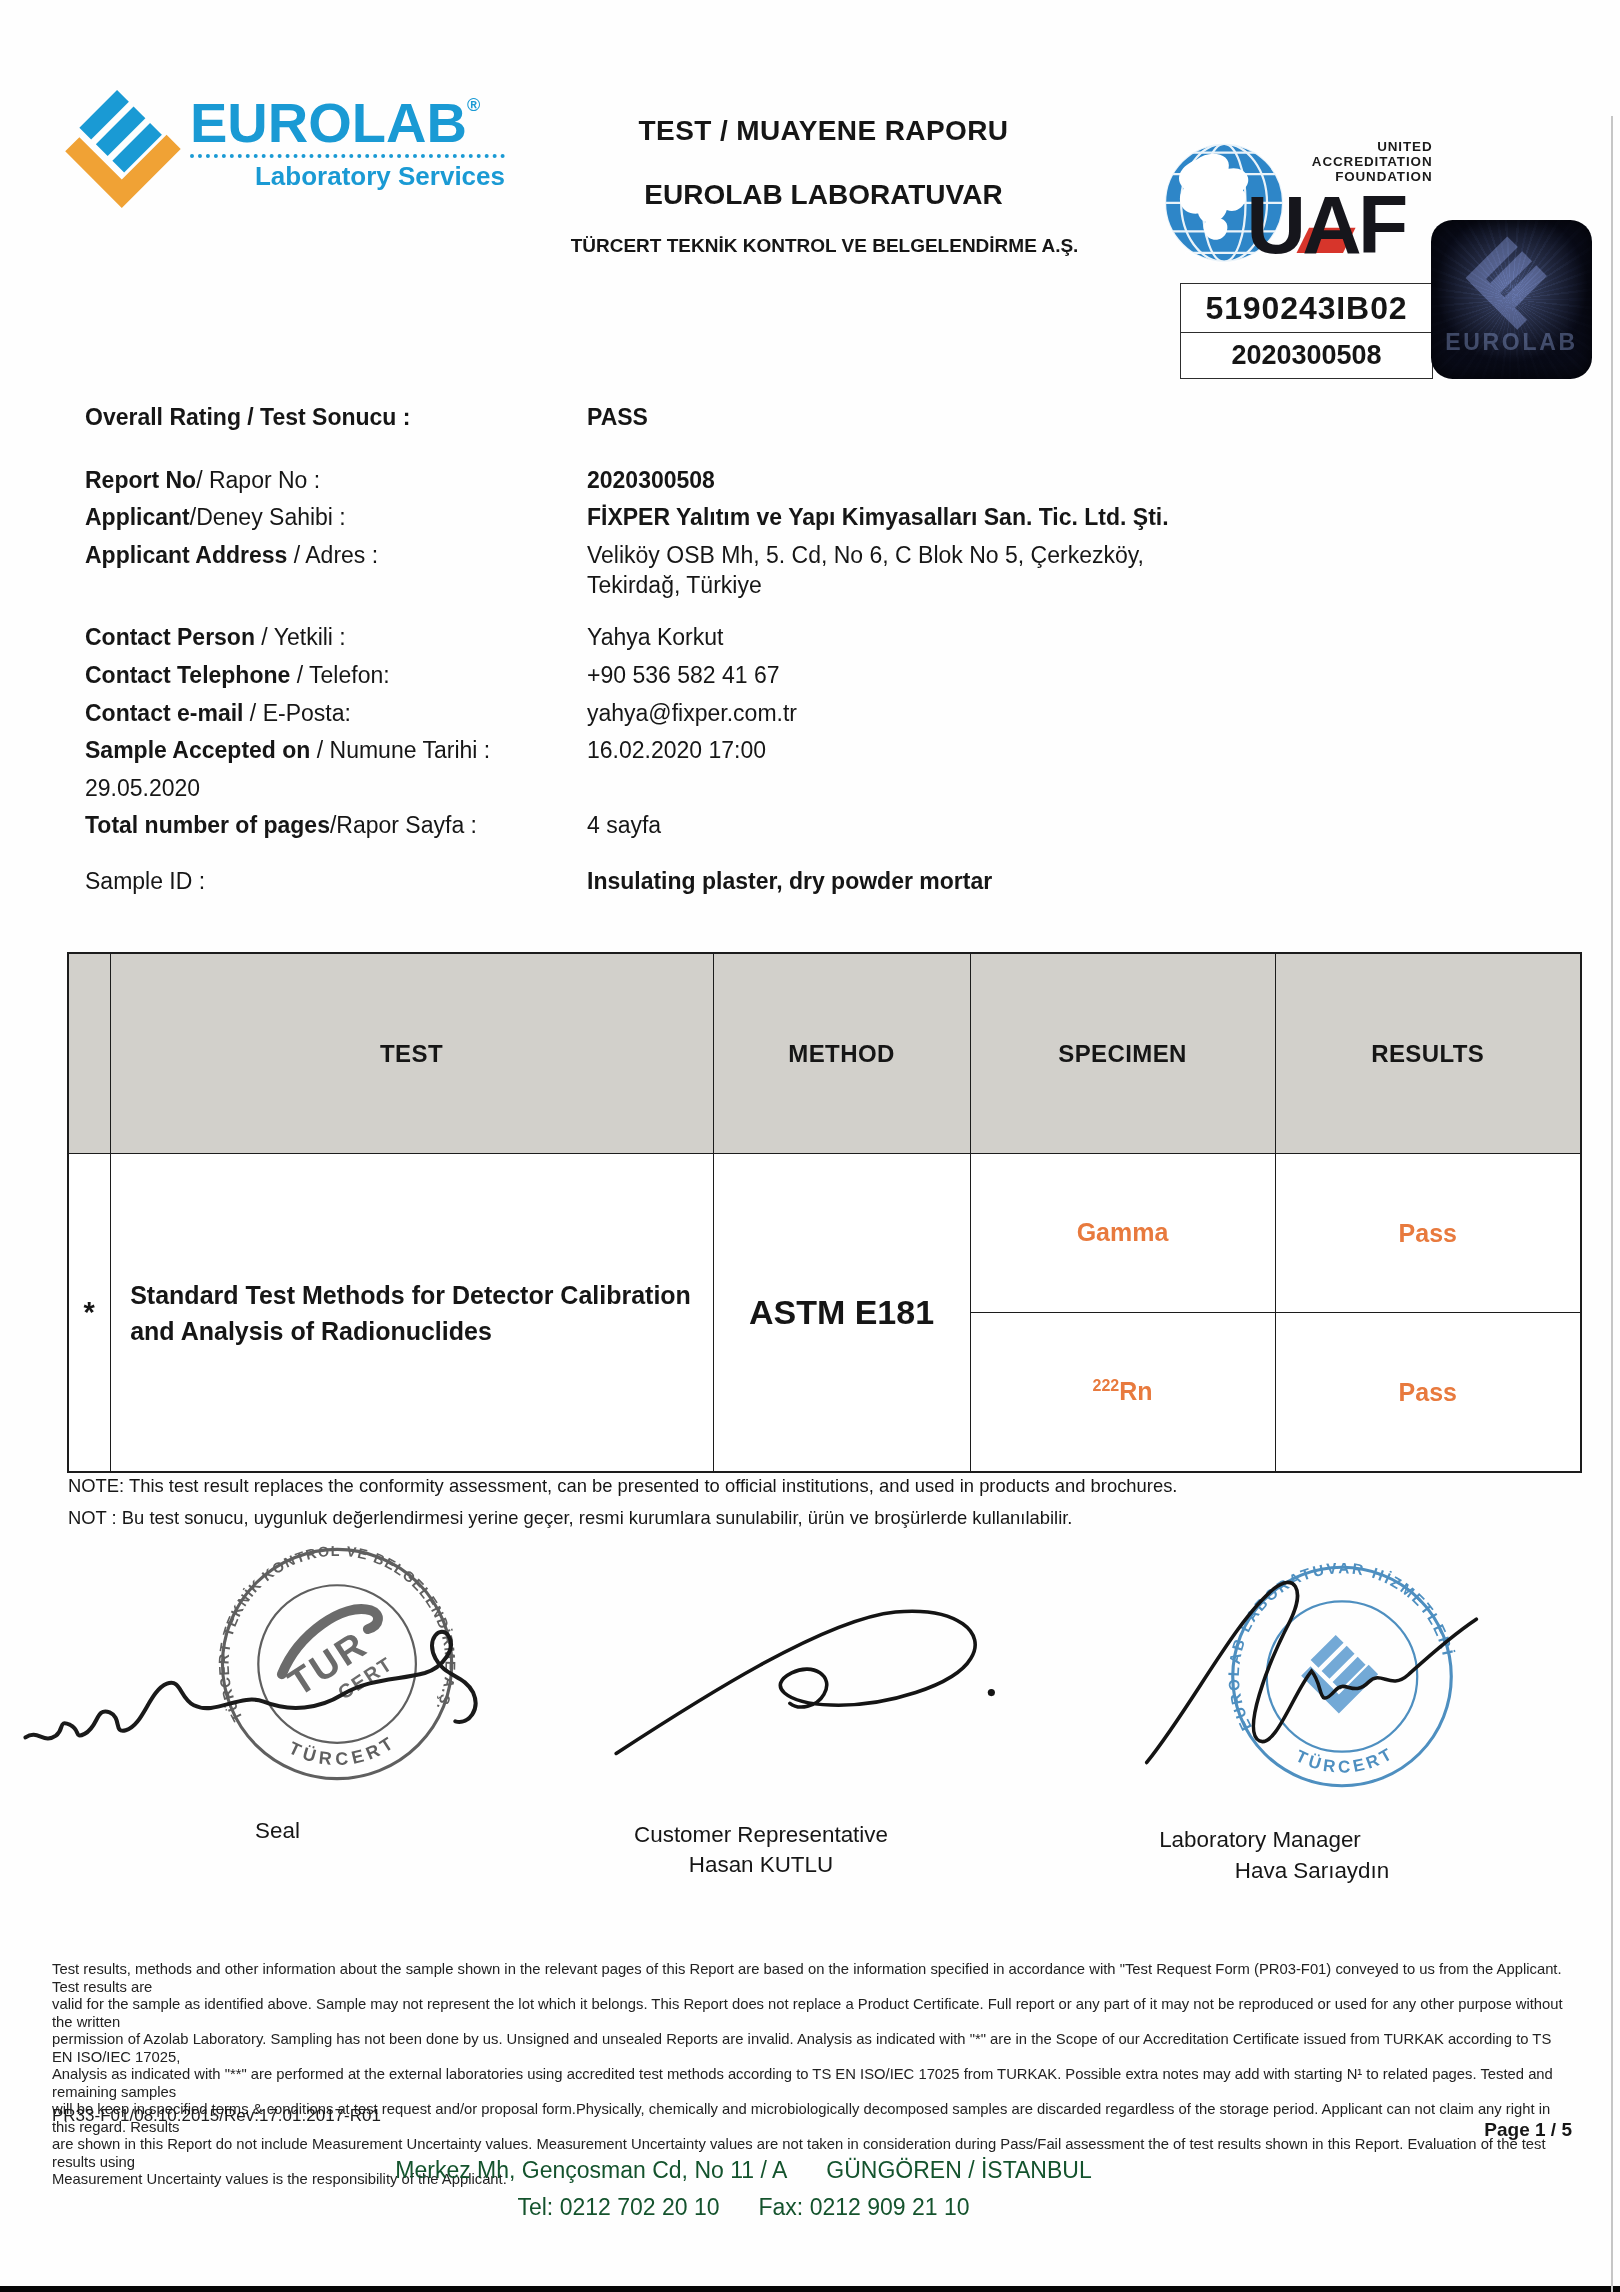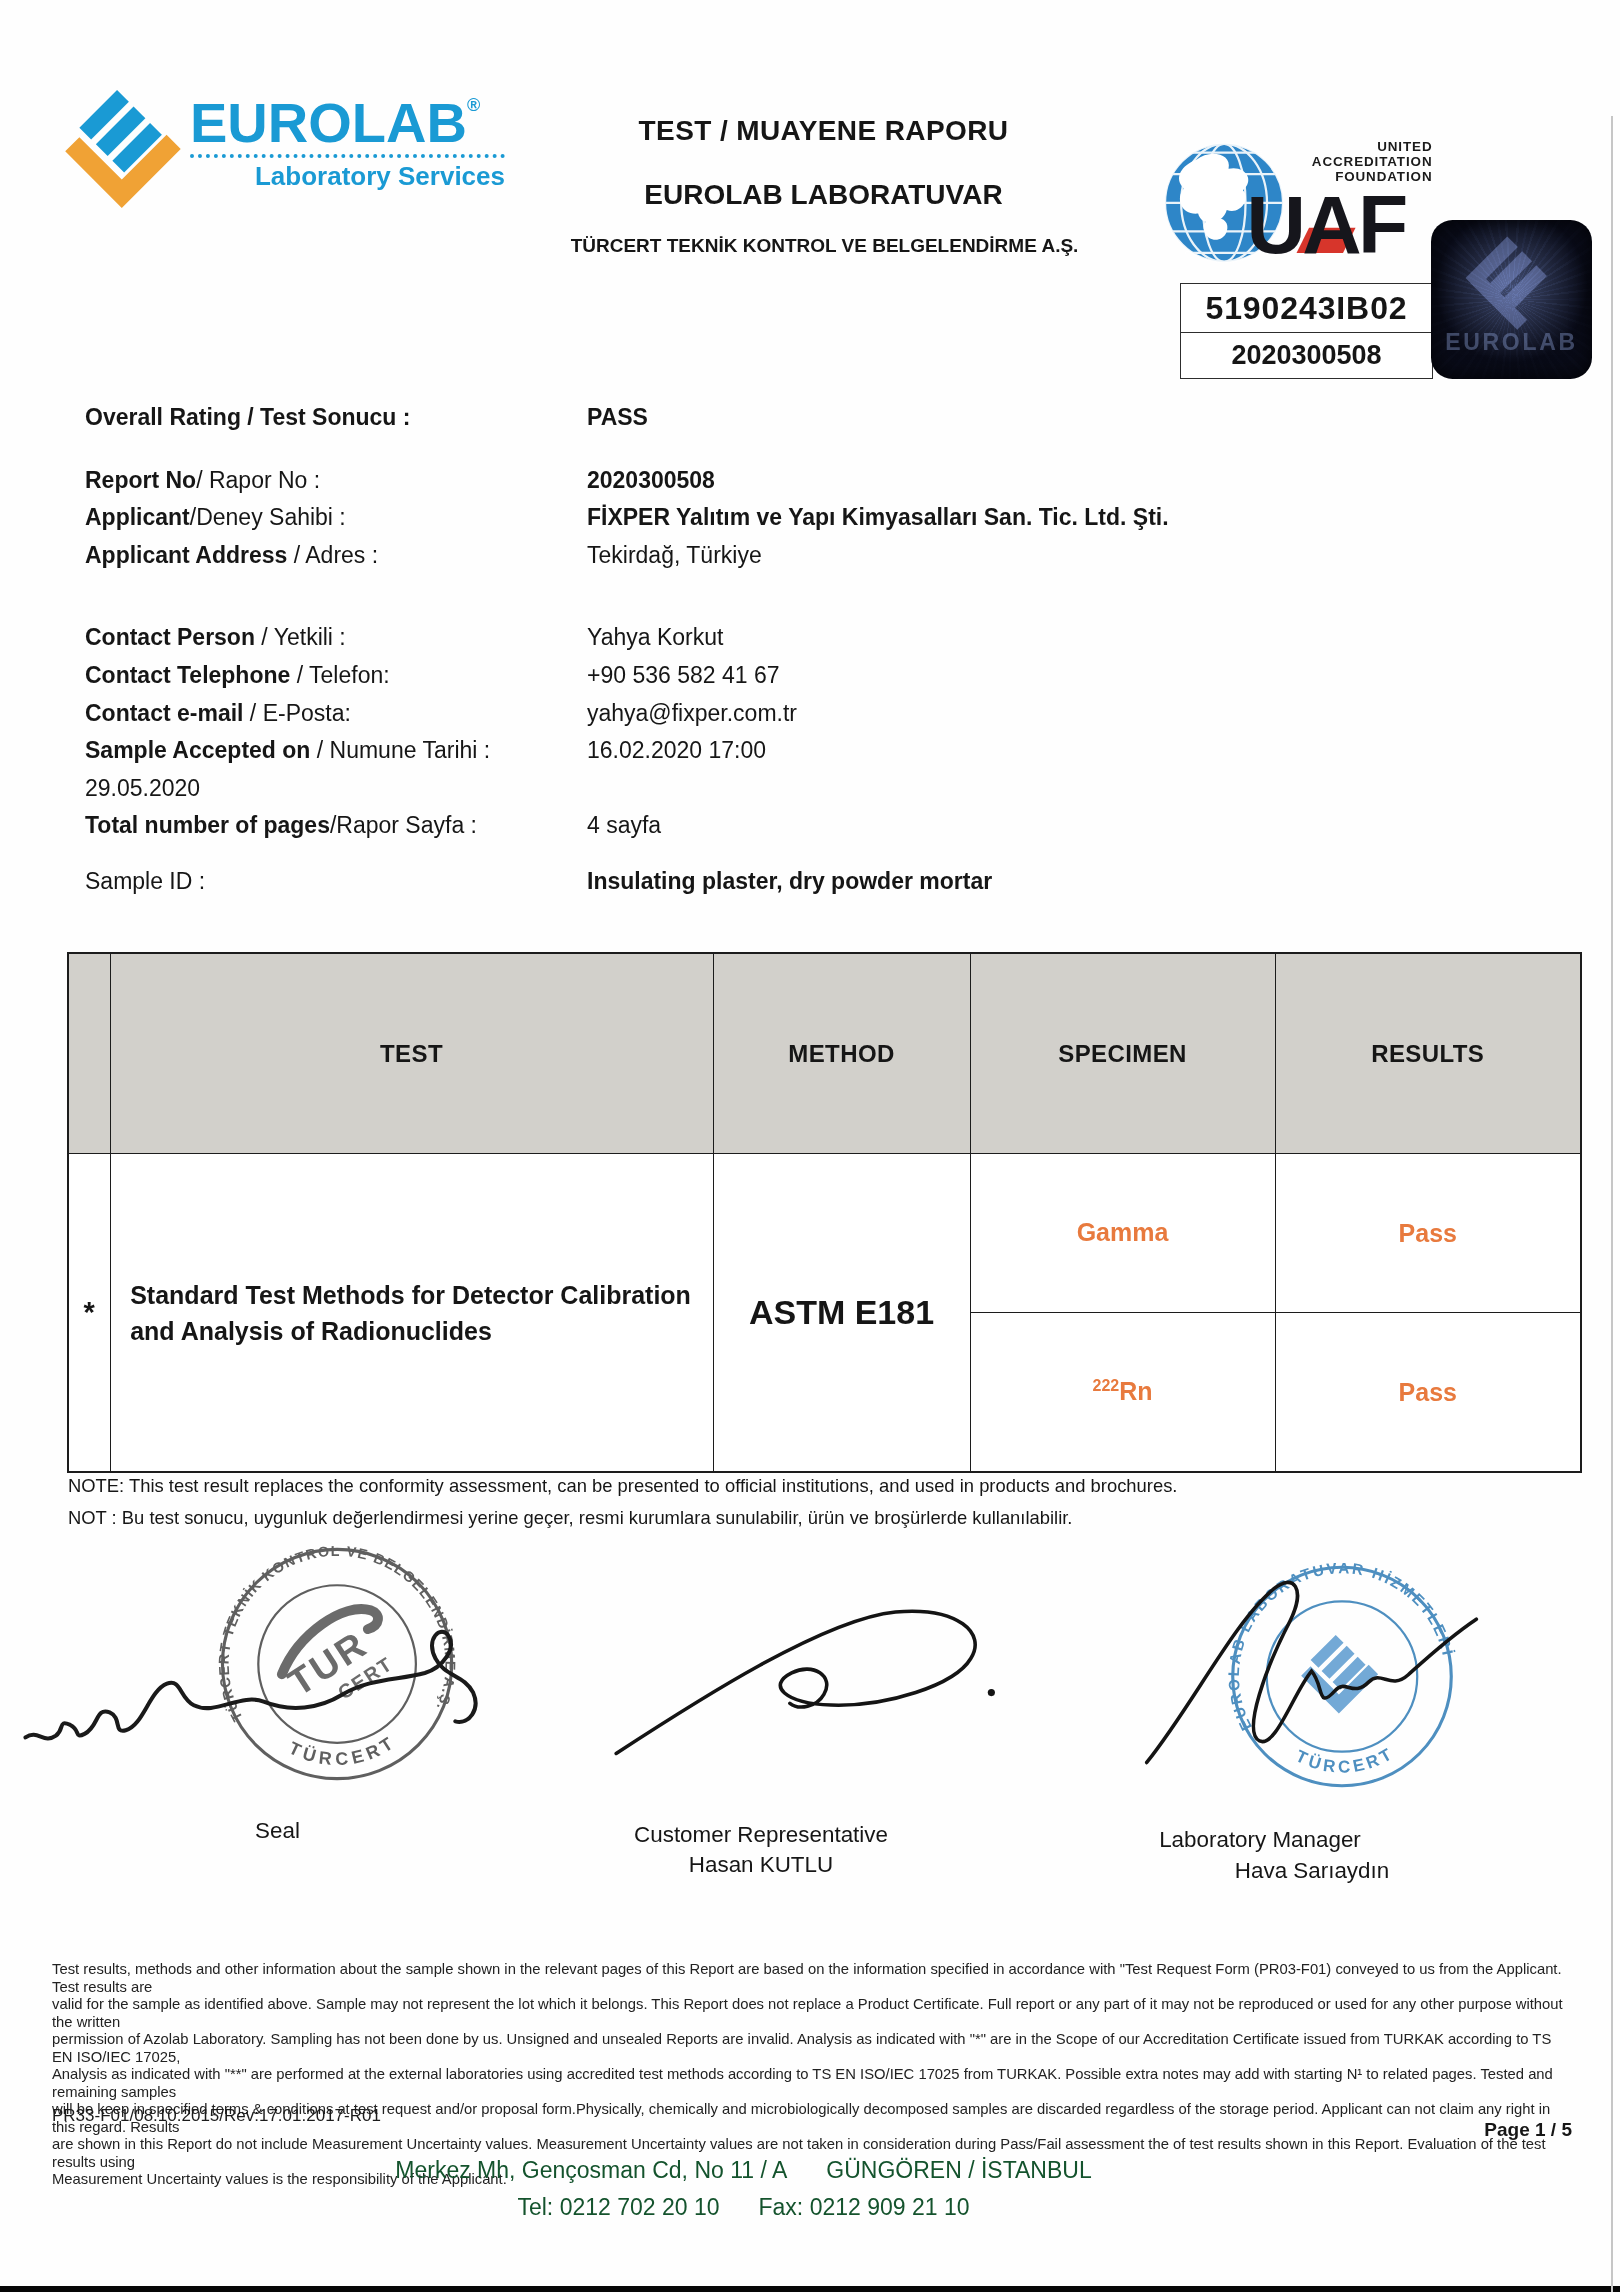--- a/index.html
+++ b/index.html
@@ -139,20 +139,21 @@
     <span class="lbl"><span class="b">Report No</span><span>/ Rapor No :</span></span>
     <span class="val b">2020300508</span>
   </div>
   <div class="line" style="top:503px;">
     <span class="lbl"><span class="b">Applicant</span><span>/Deney Sahibi :</span></span>
     <span class="val b">FİXPER Yalıtım ve Yapı Kimyasalları San. Tic. Ltd. Şti.</span>
   </div>
   <div class="line" style="top:541px;">
     <span class="lbl"><span class="b">Applicant Address</span><span> / Adres :</span></span>
     <span class="val">
+      <div>Veliköy OSB Mh, 5. Cd, No 6, C Blok No 5, Çerkezköy,</div>
       <div>Tekirdağ, Türkiye</div>
     </span>
   </div>
 
   <div class="line" style="top:623px;">
     <span class="lbl"><span class="b">Contact Person</span><span> / Yetkili :</span></span>
     <span class="val">Yahya Korkut</span>
   </div>
   <div class="line" style="top:661px;">
     <span class="lbl"><span class="b">Contact Telephone</span><span> / Telefon:</span></span>

